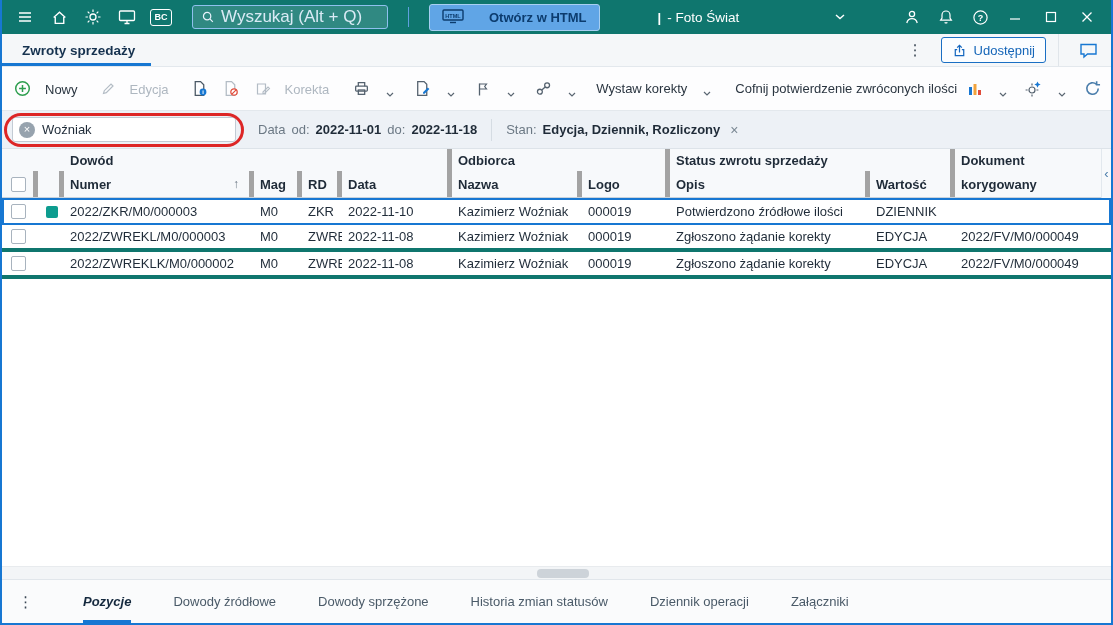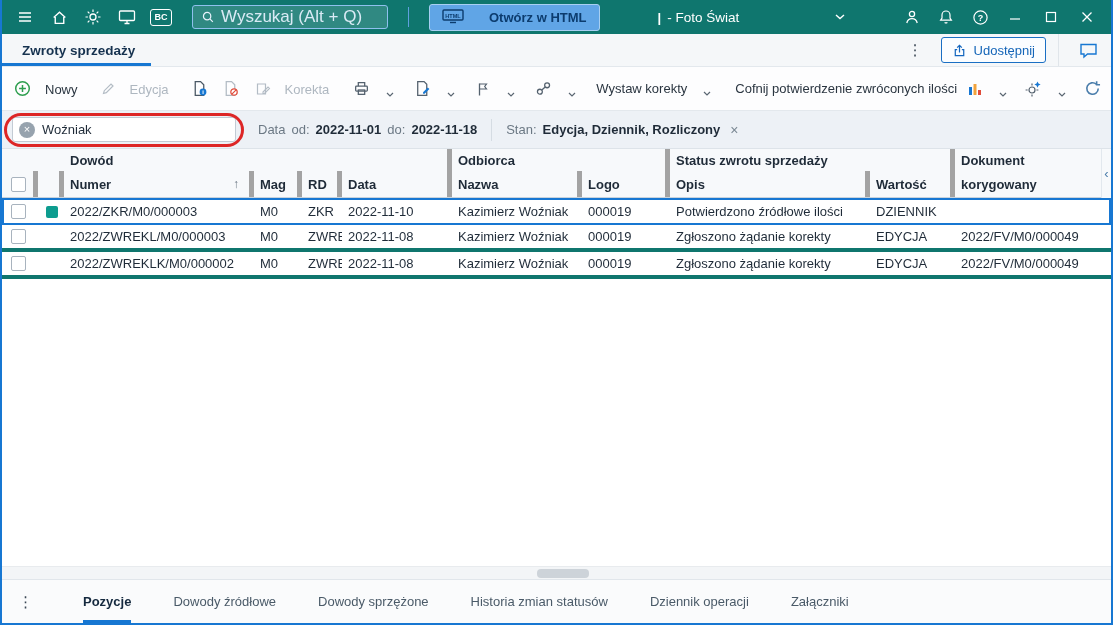--- a/index.html
+++ b/index.html
@@ -166,21 +166,21 @@
   .hscroll { height:13px; flex:0 0 13px; background:#F3F5F7; border-top:1px solid #E8EBEE; position:relative; }
   .hthumb { position:absolute; top:2px; left:535px; width:52px; height:9px; background:#CDD3D9; border-radius:4px; }
   
   .bottombar {
     height:44px; flex:0 0 44px;
     background:#FAFBFC; border-top:1px solid #E1E6EB;
     display:flex; align-items:stretch; gap:42px; padding:0 8px;
   }
   .bb-kebab { display:flex; align-items:center; font-size:15px; color:#3A4754; padding:0 8px; }
   .btab { display:flex; align-items:center; color:#4A5A68; font-size:13px; cursor:default; }
-  .btab.active { font-weight:bold; color:#15293E; box-shadow: inset 0 -3px 0 #1777D2; }
+  .btab.active { font-weight:bold; color:#15293E; box-shadow: inset 0 -3px 0 #1777D2; font-style: italic; }
   svg { display:block; }
 </style>
 </head>
 <body>
 
 <div class="window">
 
   <div class="titlebar">
     <div class="tb-btn">
       <svg width="16" height="16" viewBox="0 0 16 16">

